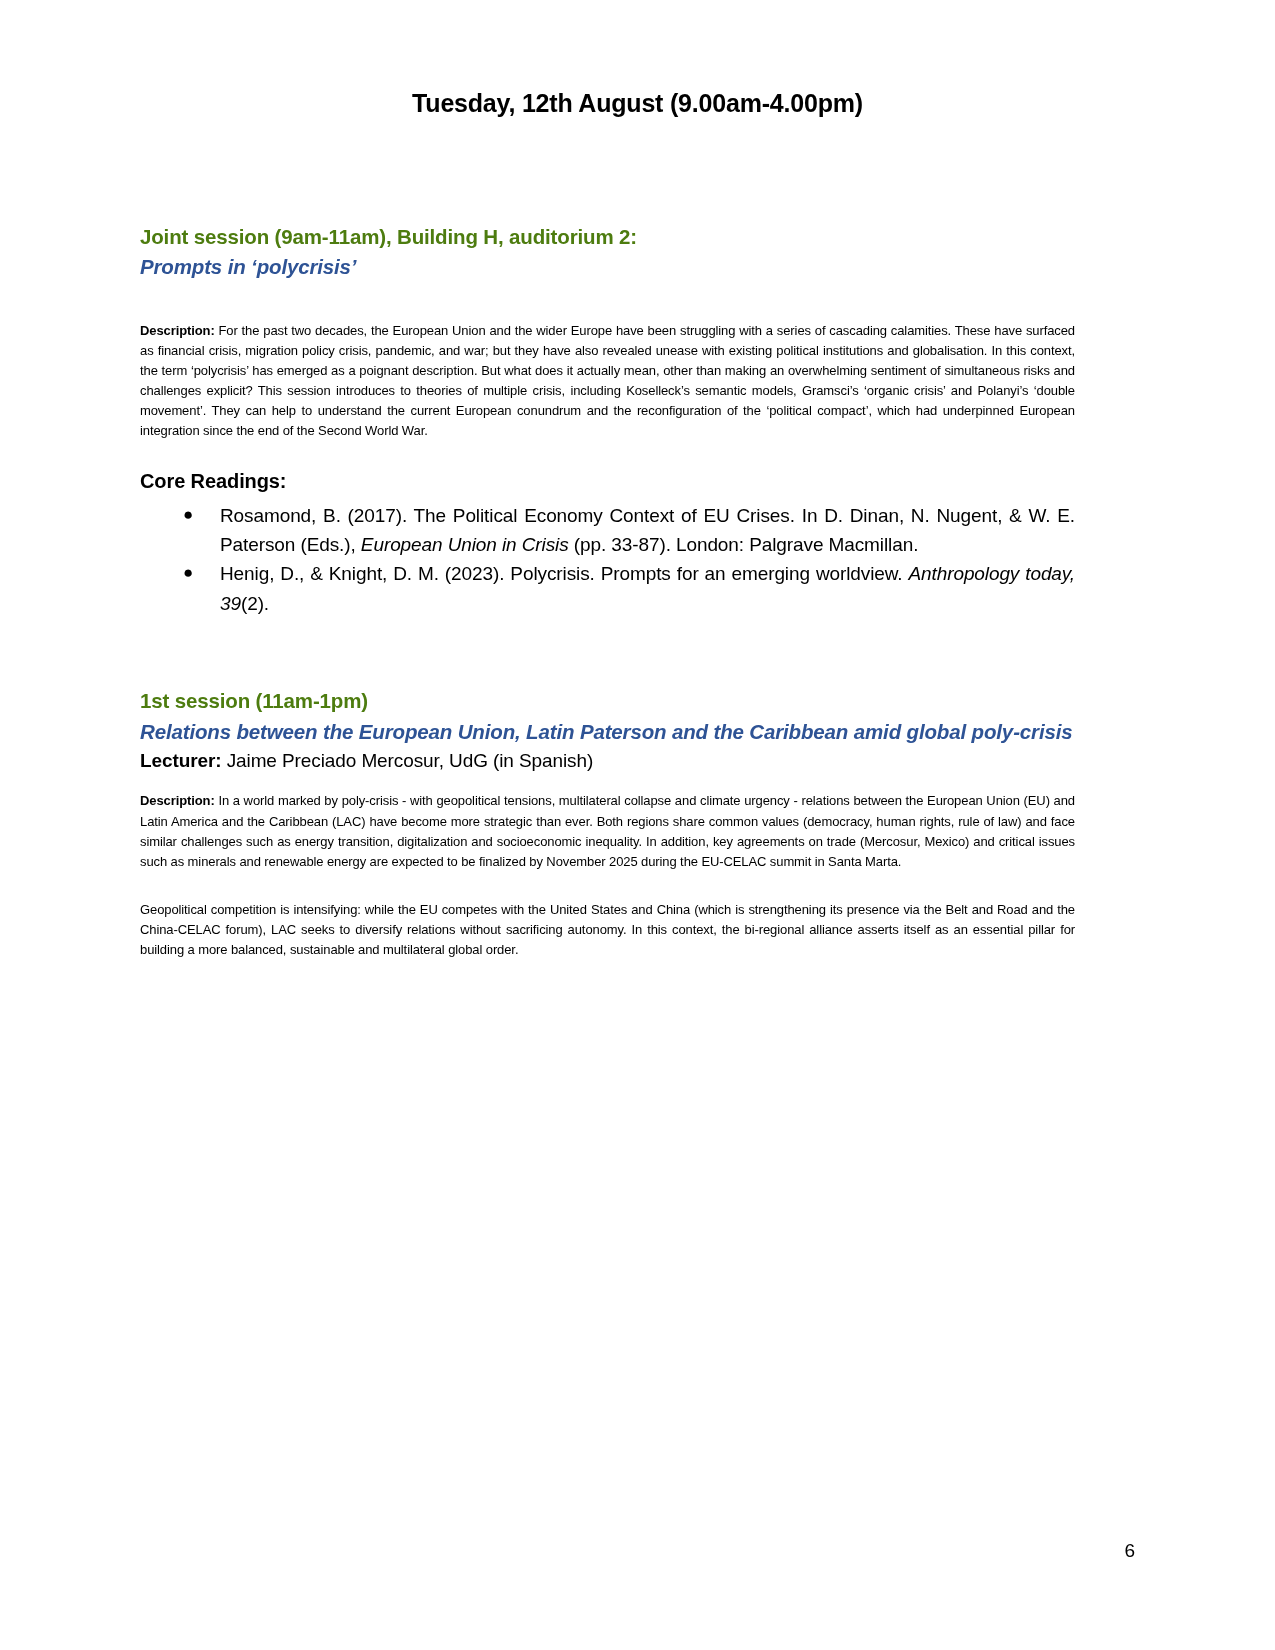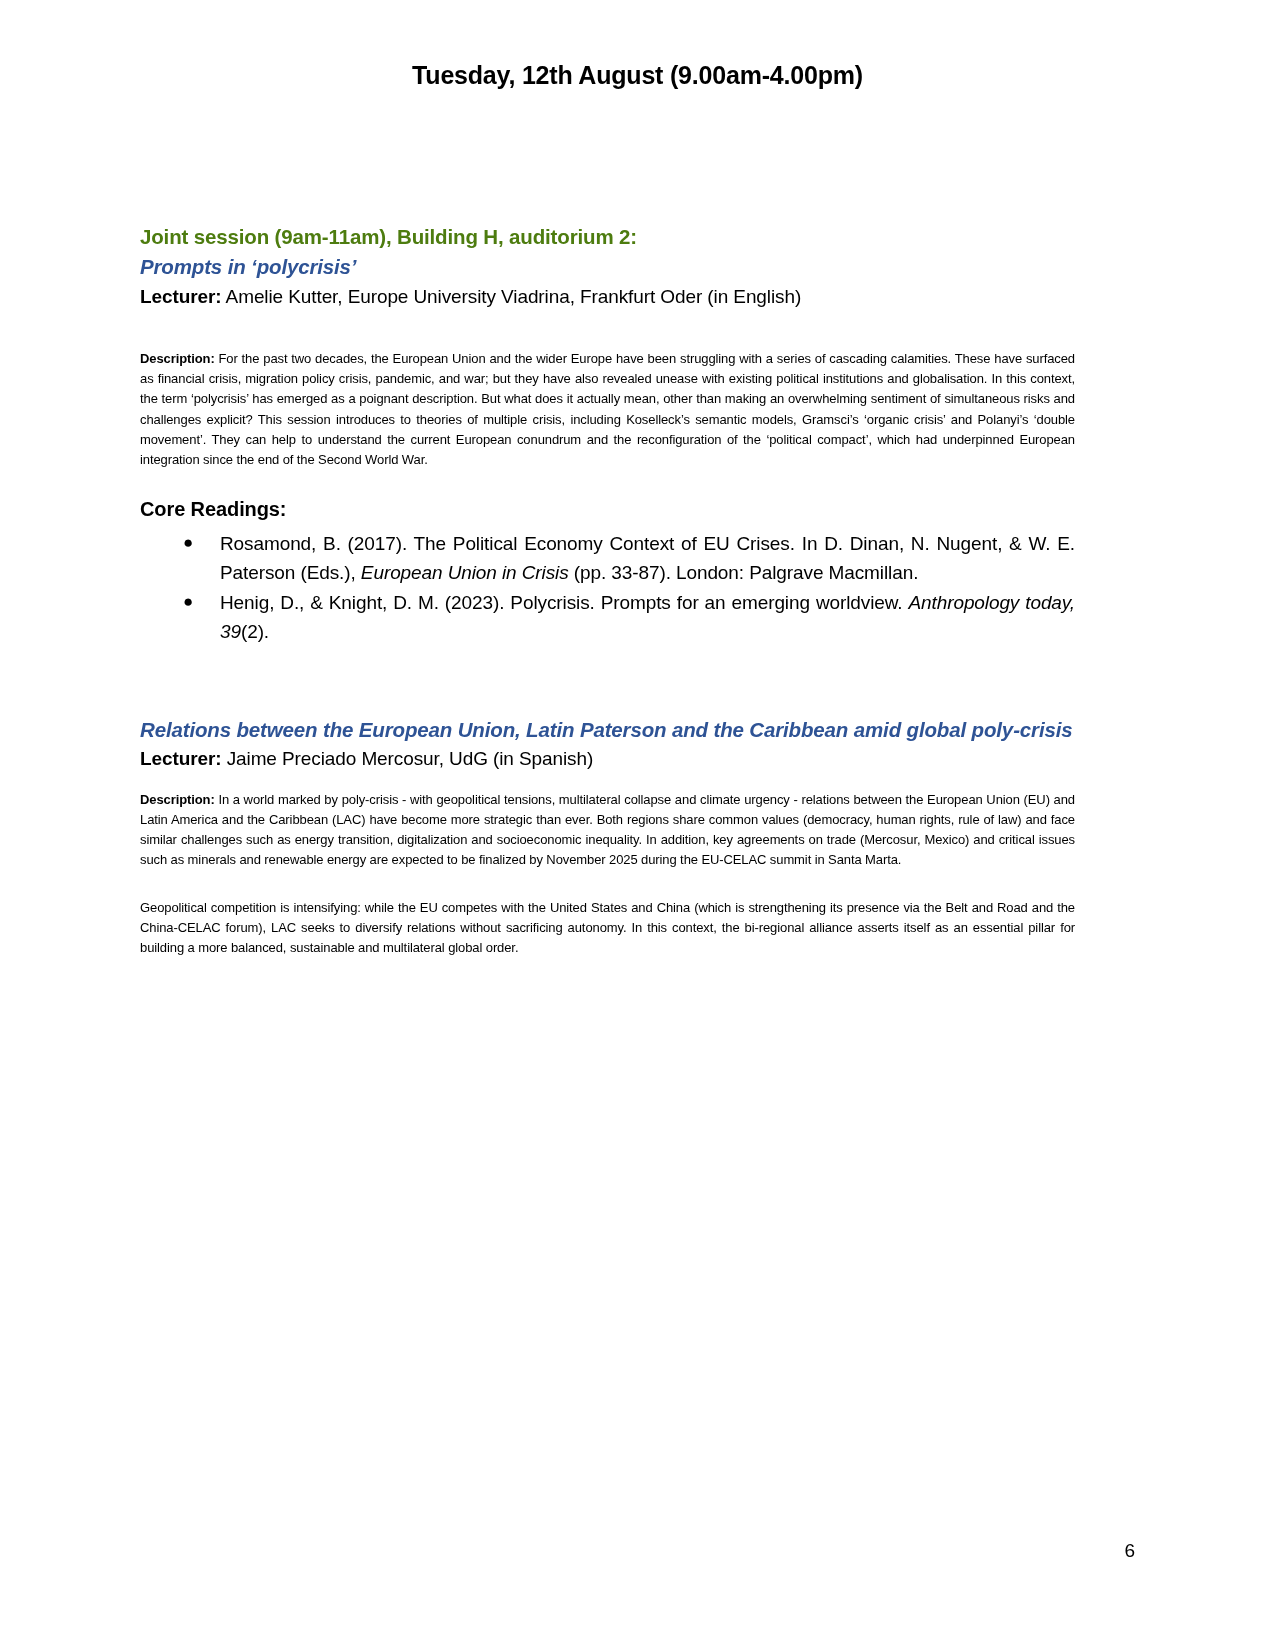--- a/index.html
+++ b/index.html
@@ -28,21 +28,21 @@
     top: 0;
     width: 935px;
   }
   
   .doc-title {
     text-align: center;
     font-size: 25px;
     font-weight: bold;
     letter-spacing: -0.2px;
     margin: 0;
-    padding-top: 60px;
+    padding-top: 88px;
     line-height: 1.2;
   }
   
   .session-block {
     margin-top: 0;
   }
   .session-head {
     color: #4d7c0f;
     font-weight: bold;
     font-size: 20.5px;
@@ -125,21 +125,20 @@
 
   <h1 class="doc-title">Tuesday, 12th August (9.00am-4.00pm)</h1>
 
   <div class="content" style="top:222px;">
 
     <div class="session-block">
 
       <p class="session-head">Joint session (9am-11am), Building H, auditorium 2:</p>
       <p class="session-title">Prompts in ‘polycrisis’</p>
 
-      <p class="lecturer-line"><span class="lbl-bold">Lecturer:</span><span> Amelie Kutter, Europe University Viadrina, Frankfurt Oder (in English)</span></p>
 
       <div class="spacer-lg"></div>
 
       <p class="para"><span class="lbl-bold">Description:</span><span> For the past two decades, the European Union and the wider Europe have been struggling with a series of cascading calamities. These have surfaced as financial crisis, migration policy crisis, pandemic, and war; but they have also revealed unease with existing political institutions and globalisation. In this context, the term ‘polycrisis’ has emerged as a poignant description. But what does it actually mean, other than making an overwhelming sentiment of simultaneous risks and challenges explicit? This session introduces to theories of multiple crisis, including Koselleck’s semantic models, Gramsci’s ‘organic crisis’ and Polanyi’s ‘double movement’. They can help to understand the current European conundrum and the reconfiguration of the ‘political compact’, which had underpinned European integration since the end of the Second World War.</span></p>
 
       <div class="spacer-md"></div>
 
       <p class="readings-head">Core Readings:</p>
 
       <div class="spacer-xs"></div>
@@ -151,20 +150,21 @@
         <li>
           <span class="bullet">●</span><span>Henig, D., &amp; Knight, D. M. (2023). Polycrisis. Prompts for an emerging worldview. </span><em class="ital">Anthropology today, 39</em><span>(2).</span>
         </li>
       </ul>
     </div>
 
     <div style="height:68px;"></div>
 
     <div class="session-block">
 
+      <p class="session-head">1st session (11am-1pm)</p>
       <p class="session-title">Relations between the European Union, Latin Paterson and the Caribbean amid global poly-crisis</p>
 
       <p class="lecturer-line"><span class="lbl-bold">Lecturer:</span><span> Jaime Preciado Mercosur, UdG (in Spanish)</span></p>
 
       <div class="spacer-sm"></div>
 
       <p class="para"><span class="lbl-bold">Description:</span><span> In a world marked by poly-crisis - with geopolitical tensions, multilateral collapse and climate urgency - relations between the European Union (EU) and Latin America and the Caribbean (LAC) have become more strategic than ever. Both regions share common values (democracy, human rights, rule of law) and face similar challenges such as energy transition, digitalization and socioeconomic inequality. In addition, key agreements on trade (Mercosur, Mexico) and critical issues such as minerals and renewable energy are expected to be finalized by November 2025 during the EU-CELAC summit in Santa Marta.</span></p>
 
       <div class="spacer-md"></div>
 

